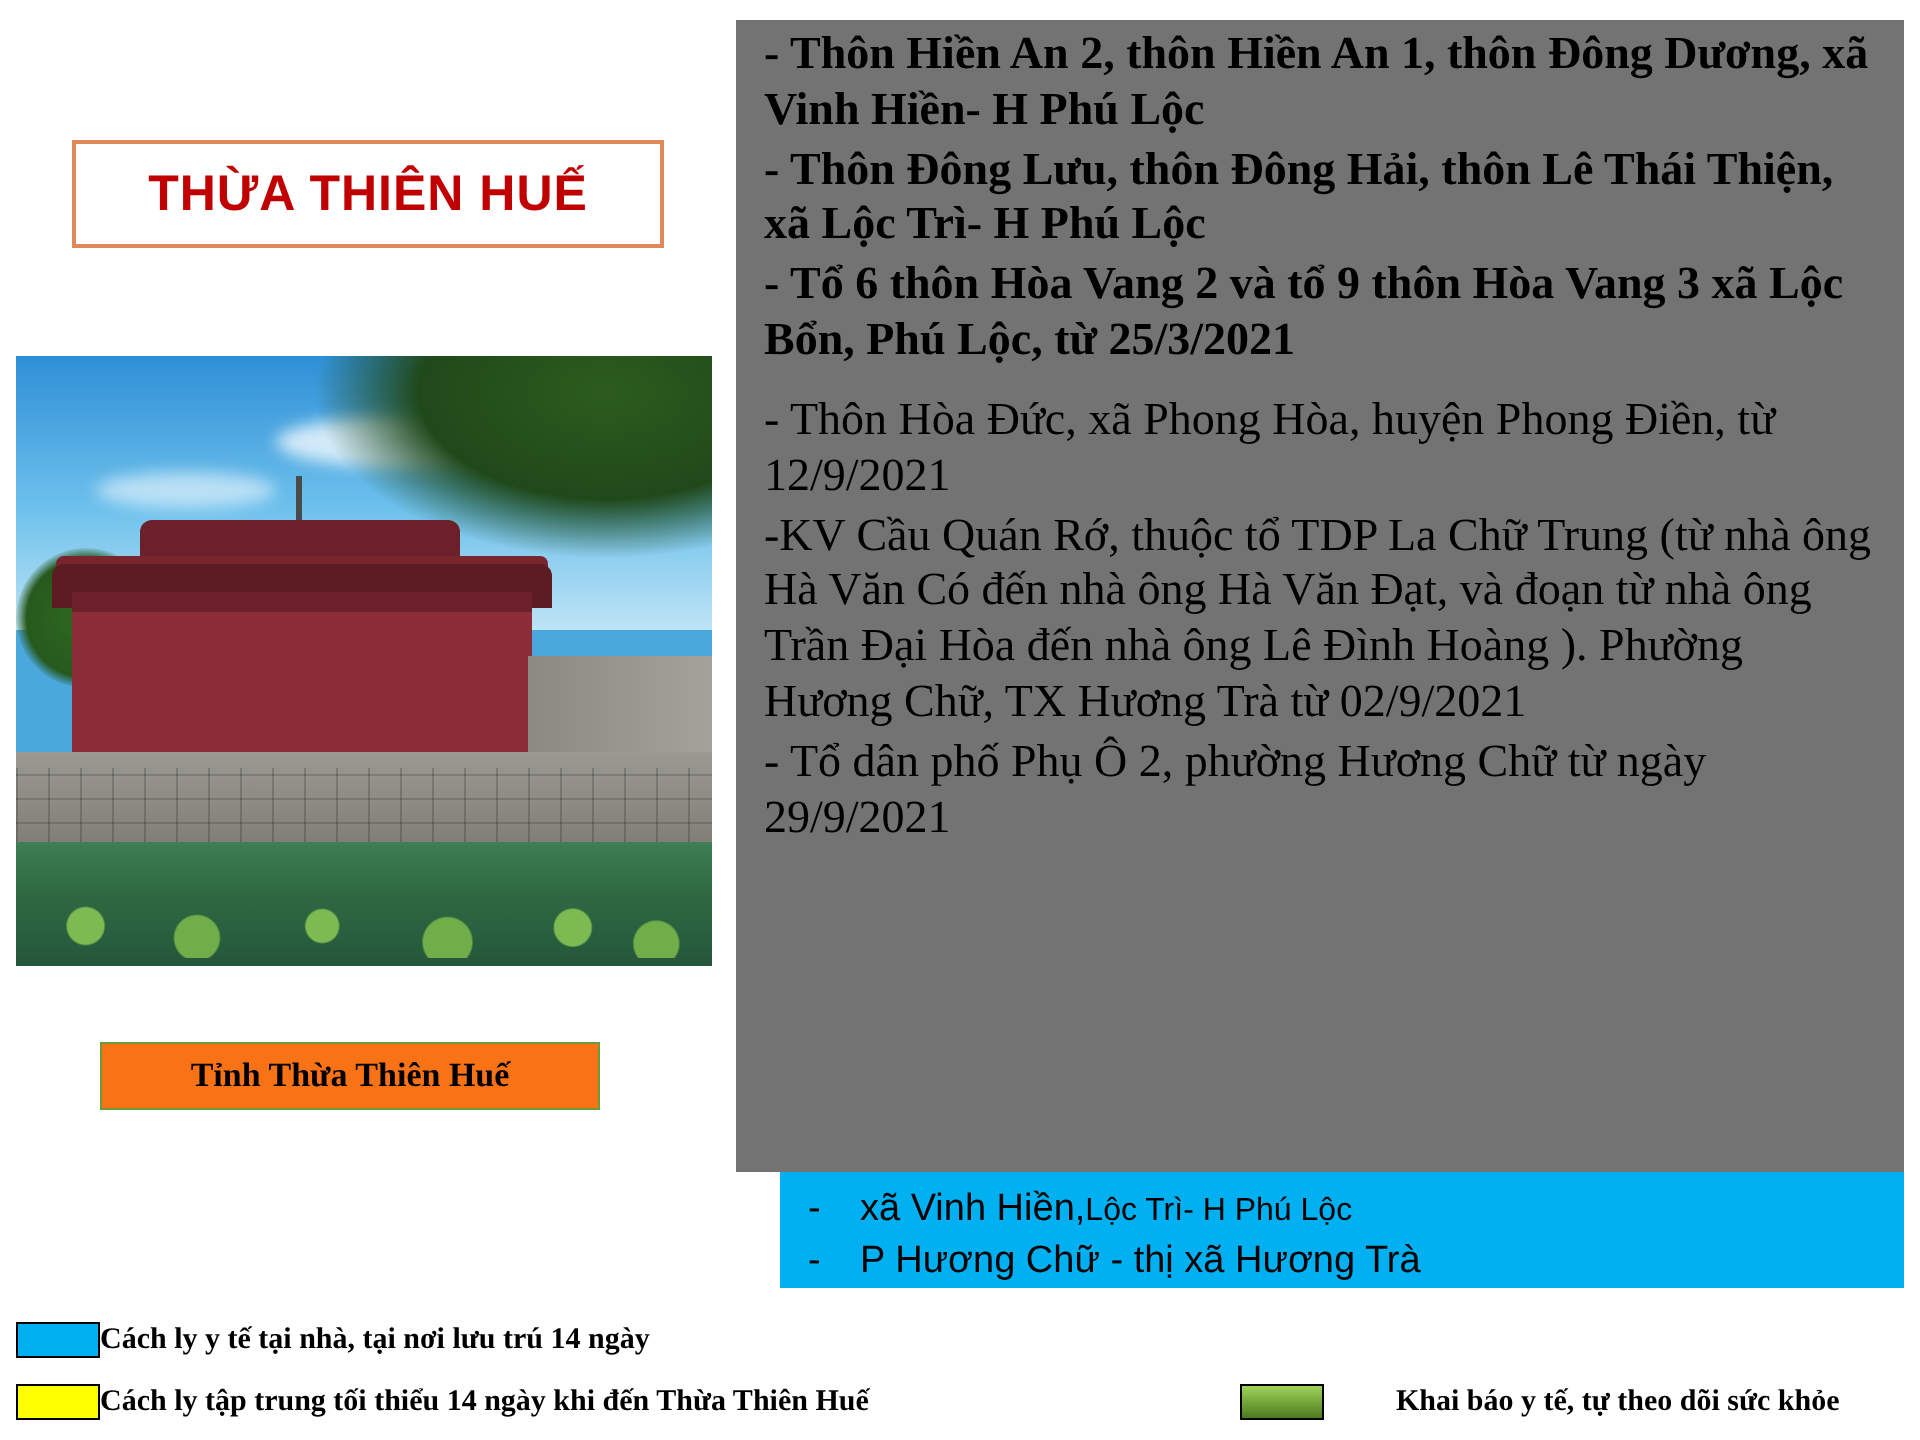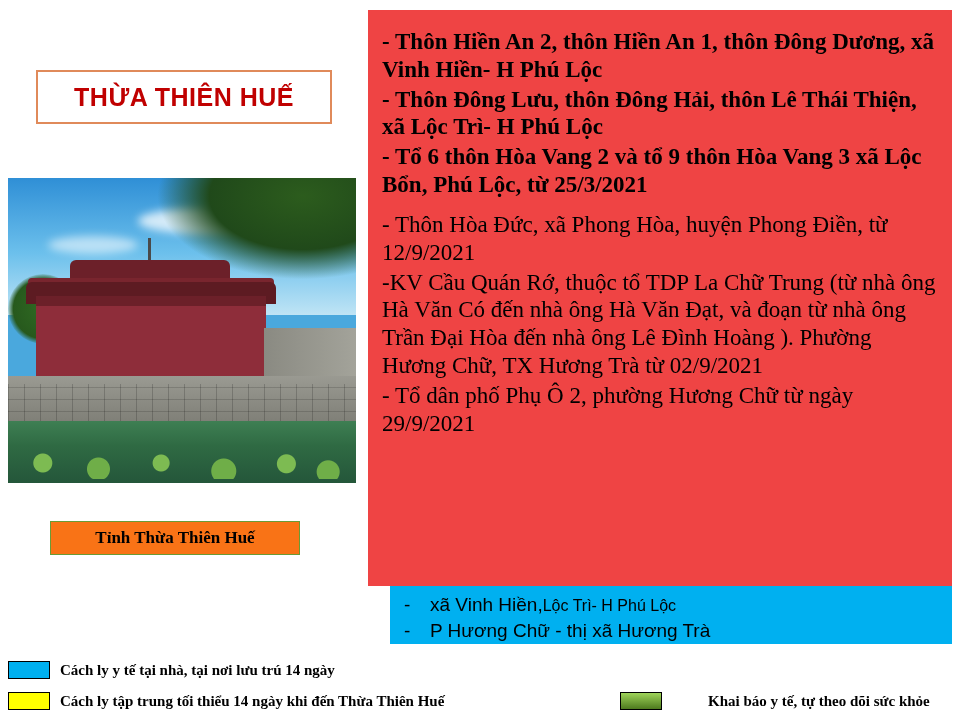--- a/index.html
+++ b/index.html
@@ -159,22 +159,22 @@
     white-space: nowrap;
   }
 
   
   #yellow-panel {
     position: absolute;
     left: 368px;
     top: 10px;
     width: 584px;
     height: 576px;
-    background: #ef4444;
-    padding: 18px 14px 10px 14px;
+    background: #737373;
+    padding: 3px 14px 10px 14px;
     box-sizing: border-box;
   }
   #yellow-panel p {
     margin: 0 0 2px 0;
     font-family: "Liberation Serif", serif;
     font-size: 23px;
     line-height: 1.21;
     color: #000000;
   }
   #yellow-panel p.bold {
@@ -222,21 +222,20 @@
     height: 16px;
     border: 1px solid #000000;
     flex: 0 0 auto;
   }
   .swatch.blue { background: #00b0f0; }
   .swatch.yellow { background: #ffff00; }
   .swatch.green {
     background: linear-gradient(180deg, #9fd45a 0%, #4d7a1e 100%);
   }
   .legend-text {
-    margin-left: 10px;
     font-family: "Liberation Serif", serif;
     font-weight: bold;
     font-size: 15px;
     color: #000000;
     white-space: nowrap;
     text-align: center;
   }
   #legend-home { left: 8px; top: 661px; }
   #legend-central { left: 8px; top: 692px; }
   #legend-declare { left: 620px; top: 692px; gap: 36px; }

